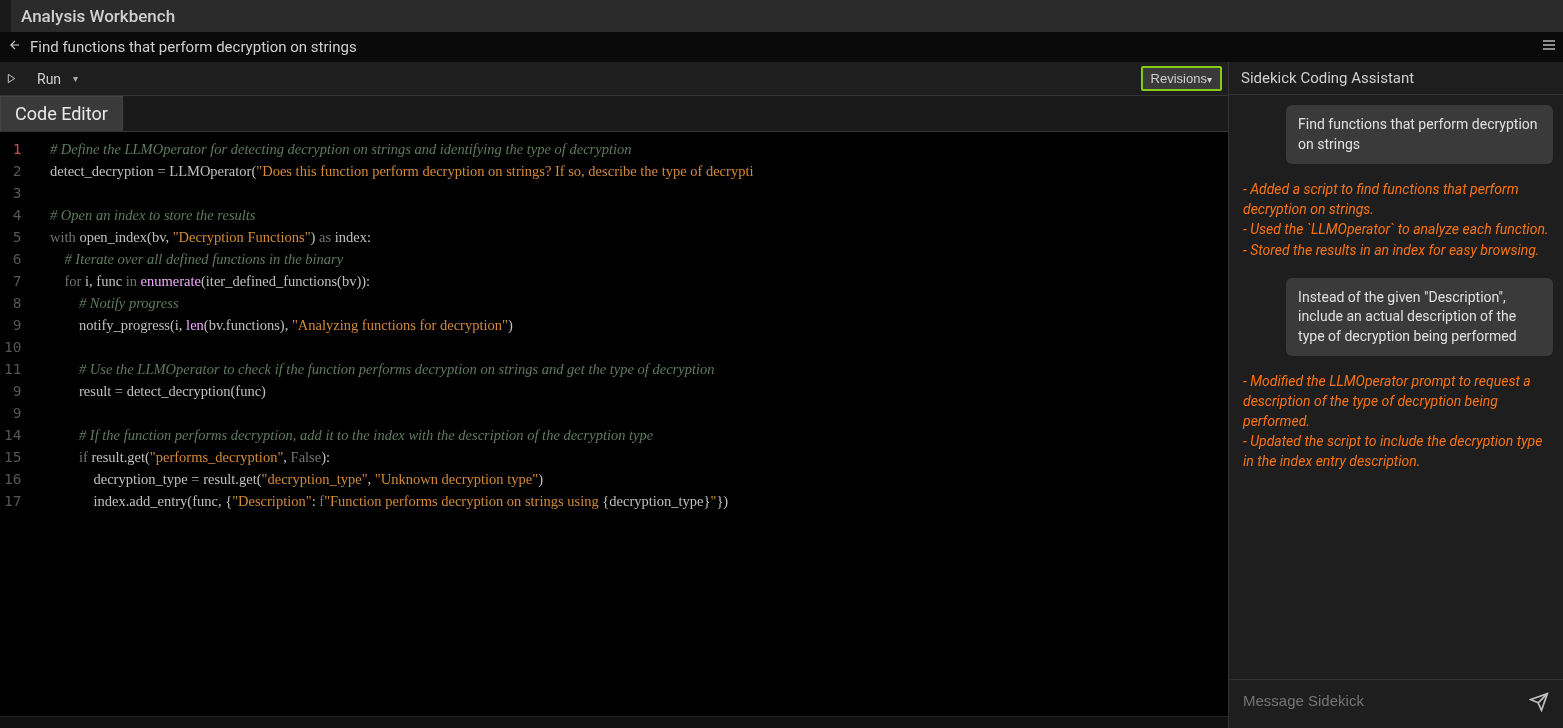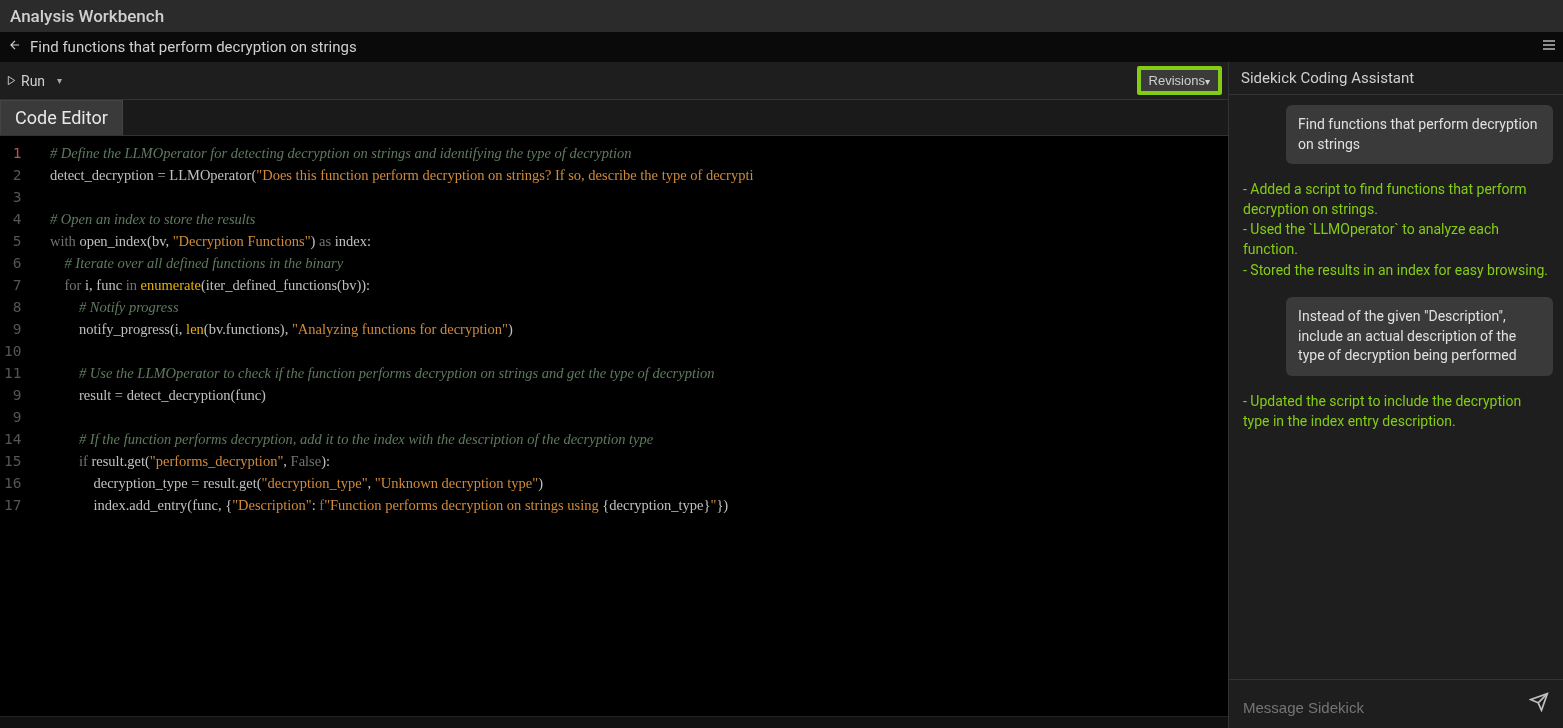--- a/index.html
+++ b/index.html
@@ -11,20 +11,21 @@
   height: 728px;
   overflow: hidden;
   display: flex;
   flex-direction: column;
 }
 .titlebar {
   background: #2b2b2b;
   padding: 6px 10px;
   font-size: 17px;
   font-weight: 500;
+  margin-left: 11px;
 }
 .searchbar {
   background: #0a0a0a;
   display: flex;
   align-items: center;
   padding: 6px 8px;
   font-size: 15px;
   position: relative;
 }
 .searchbar .back-arrow {
@@ -54,32 +55,32 @@
   align-items: center;
   padding: 4px 6px;
   border-bottom: 1px solid #333;
 }
 .toolbar .run-btn {
   color: #d0d0d0;
   cursor: pointer;
   font-size: 14px;
   display: flex;
   align-items: center;
-  gap: 4px;
+  gap: 20px;
 }
 .toolbar .dropdown-caret {
   margin-left: 12px;
   cursor: pointer;
   font-size: 10px;
   color: #aaa;
 }
 .toolbar .spacer { flex: 1; }
 .toolbar .revisions-btn {
   background: #3a3a3a;
-  border: 4px solid #84cc16;
+  border: 2px solid #84cc16;
   color: #d0d0d0;
   padding: 3px 8px;
   font-size: 13px;
   cursor: pointer;
   border-radius: 2px;
 }
 .tabs {
   background: #1a1a1a;
   display: flex;
   padding: 0;
@@ -123,21 +124,21 @@
   flex: 1;
   font-family: Liberation Serif, serif;
 }
 .code .line { padding-left: 6px; }
 .c-comment { color: #5f7a5f; font-style: italic; }
 .c-ident   { color: #c0c0c0; }
 .c-op      { color: #c0c0c0; }
 .c-call    { color: #c0c0c0; }
 .c-string  { color: #d28a3a; }
 .c-kw      { color: #737373; }
-.c-builtin { color: #eab308; }
+.c-builtin { color: #f0abfc; }
 .c-punct   { color: #c0c0c0; }
 .c-key     { color: #d28a3a; }
 .scrollbar-h {
   height: 12px;
   background: #111;
   border-top: 1px solid #222;
 }
 .right {
   width: 335px;
   background: #1e1e1e;
@@ -166,29 +167,30 @@
   justify-content: flex-end;
 }
 .msg.user .bubble {
   background: #3a3a3a;
   border-radius: 6px;
   padding: 10px 12px;
   max-width: 85%;
   color: #e0e0e0;
 }
 .msg.assistant {
-  color: #84cc16;
+  color: #f97316;
   padding: 4px 4px;
+  font-style: italic;
 }
 .msg.assistant .line { margin-bottom: 1px; }
 .chat-input {
   border-top: 1px solid #333;
   padding: 12px 14px;
   display: flex;
-  align-items: flex-end;
+  align-items: flex-start;
   background: #1e1e1e;
   gap: 33px;
 }
 .chat-input input {
   flex: 1;
   background: transparent;
   border: none;
   color: #d0d0d0;
   font-size: 15px;
   outline: none;
@@ -279,20 +281,21 @@
         </div>
         <div class="msg assistant">
           <div class="line">- Added a script to find functions that perform decryption on strings.</div>
           <div class="line">- Used the `LLMOperator` to analyze each function.</div>
           <div class="line">- Stored the results in an index for easy browsing.</div>
         </div>
         <div class="msg user">
           <div class="bubble">Instead of the given "Description", include an actual description of the type of decryption being performed</div>
         </div>
         <div class="msg assistant">
+          <div class="line">- Modified the LLMOperator prompt to request a description of the type of decryption being performed.</div>
           <div class="line">- Updated the script to include the decryption type in the index entry description.</div>
         </div>
       </div>
     <div class="chat-input">
       <input type="text" placeholder="Message Sidekick" style="">
       <span class="send-icon">
         <svg width="20" height="20" viewBox="0 0 24 24" fill="none" stroke="currentColor" stroke-width="2">
             <line x1="22" y1="2" x2="11" y2="13"></line>
             <polygon points="22 2 15 22 11 13 2 9 22 2"></polygon>
           </svg>

